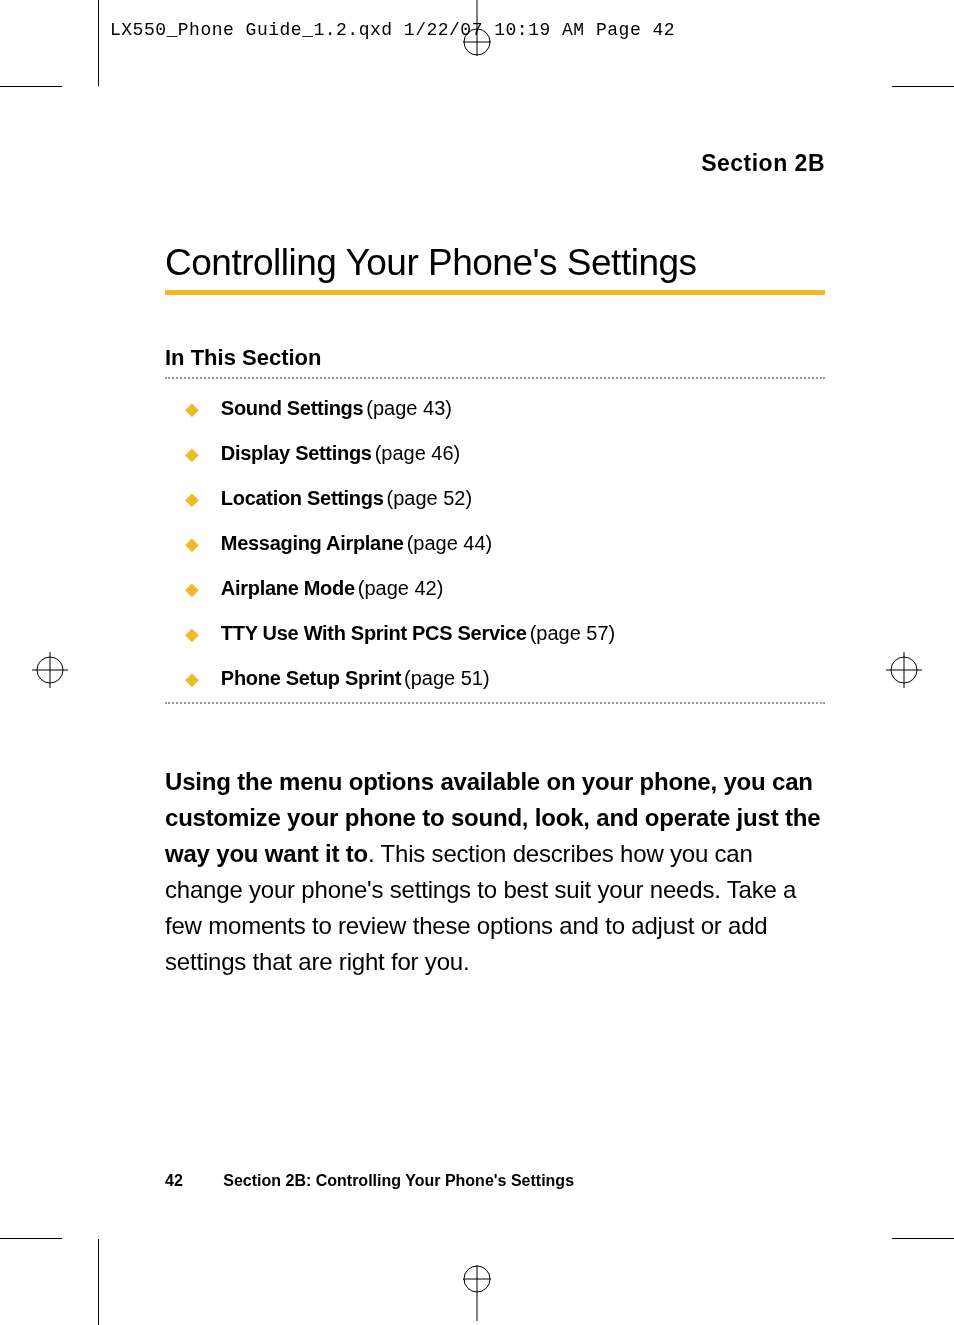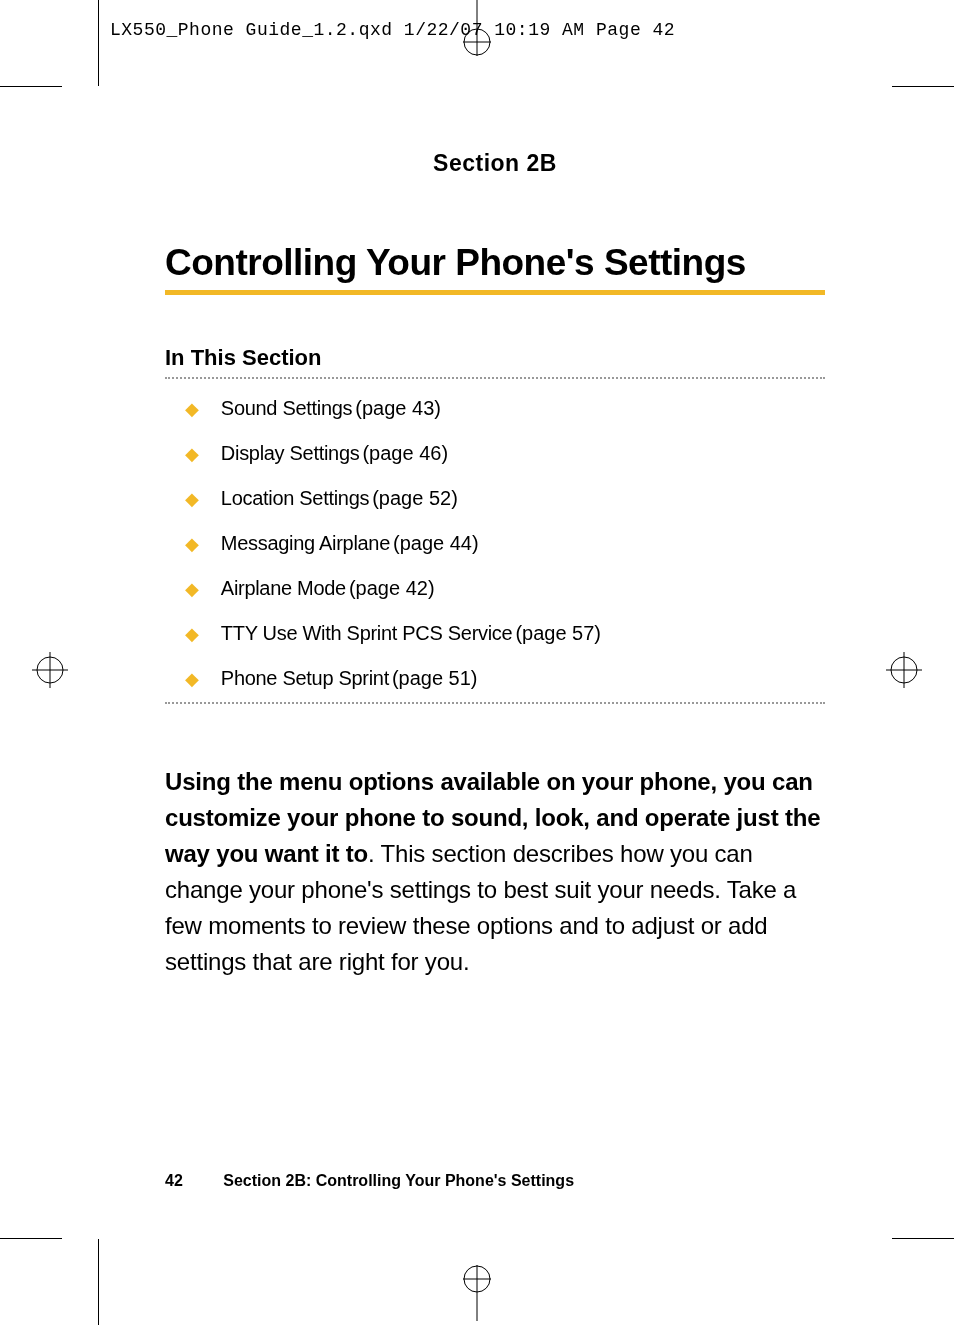--- a/index.html
+++ b/index.html
@@ -101,31 +101,31 @@
     
     
     .page-content {
       position: absolute;
       top: 150px;
       left: 165px;
       width: 660px;
     }
     
     .section-label {
-      text-align: center;
+      text-align: right;
       font-weight: bold;
       font-size: 23px;
       letter-spacing: 0.5px;
       margin-bottom: 65px;
       font-family: 'Myriad Pro', 'Segoe UI', Arial, sans-serif;
     }
     
     .main-title {
       font-size: 37px;
-      font-weight: bold;
+      font-weight: normal;
       font-family: 'Myriad Pro', 'Segoe UI', Arial, sans-serif;
       margin-bottom: 6px;
       letter-spacing: -0.5px;
     }
     
     .gold-rule {
       height: 5px;
       background: #f2b826;
       margin-bottom: 50px;
     }
@@ -158,21 +158,21 @@
     }
     
     .diamond {
       color: #f2b826;
       font-size: 18px;
       margin-right: 22px;
       line-height: 1;
     }
     
     .toc-bold {
-      font-weight: normal;
+      font-weight: bold;
       letter-spacing: -0.3px;
     }
     
     .toc-page {
       margin-left: 3px;
     }
     
     .dotted-rule-bottom {
       border: none;
       border-top: 2px dotted #999;

